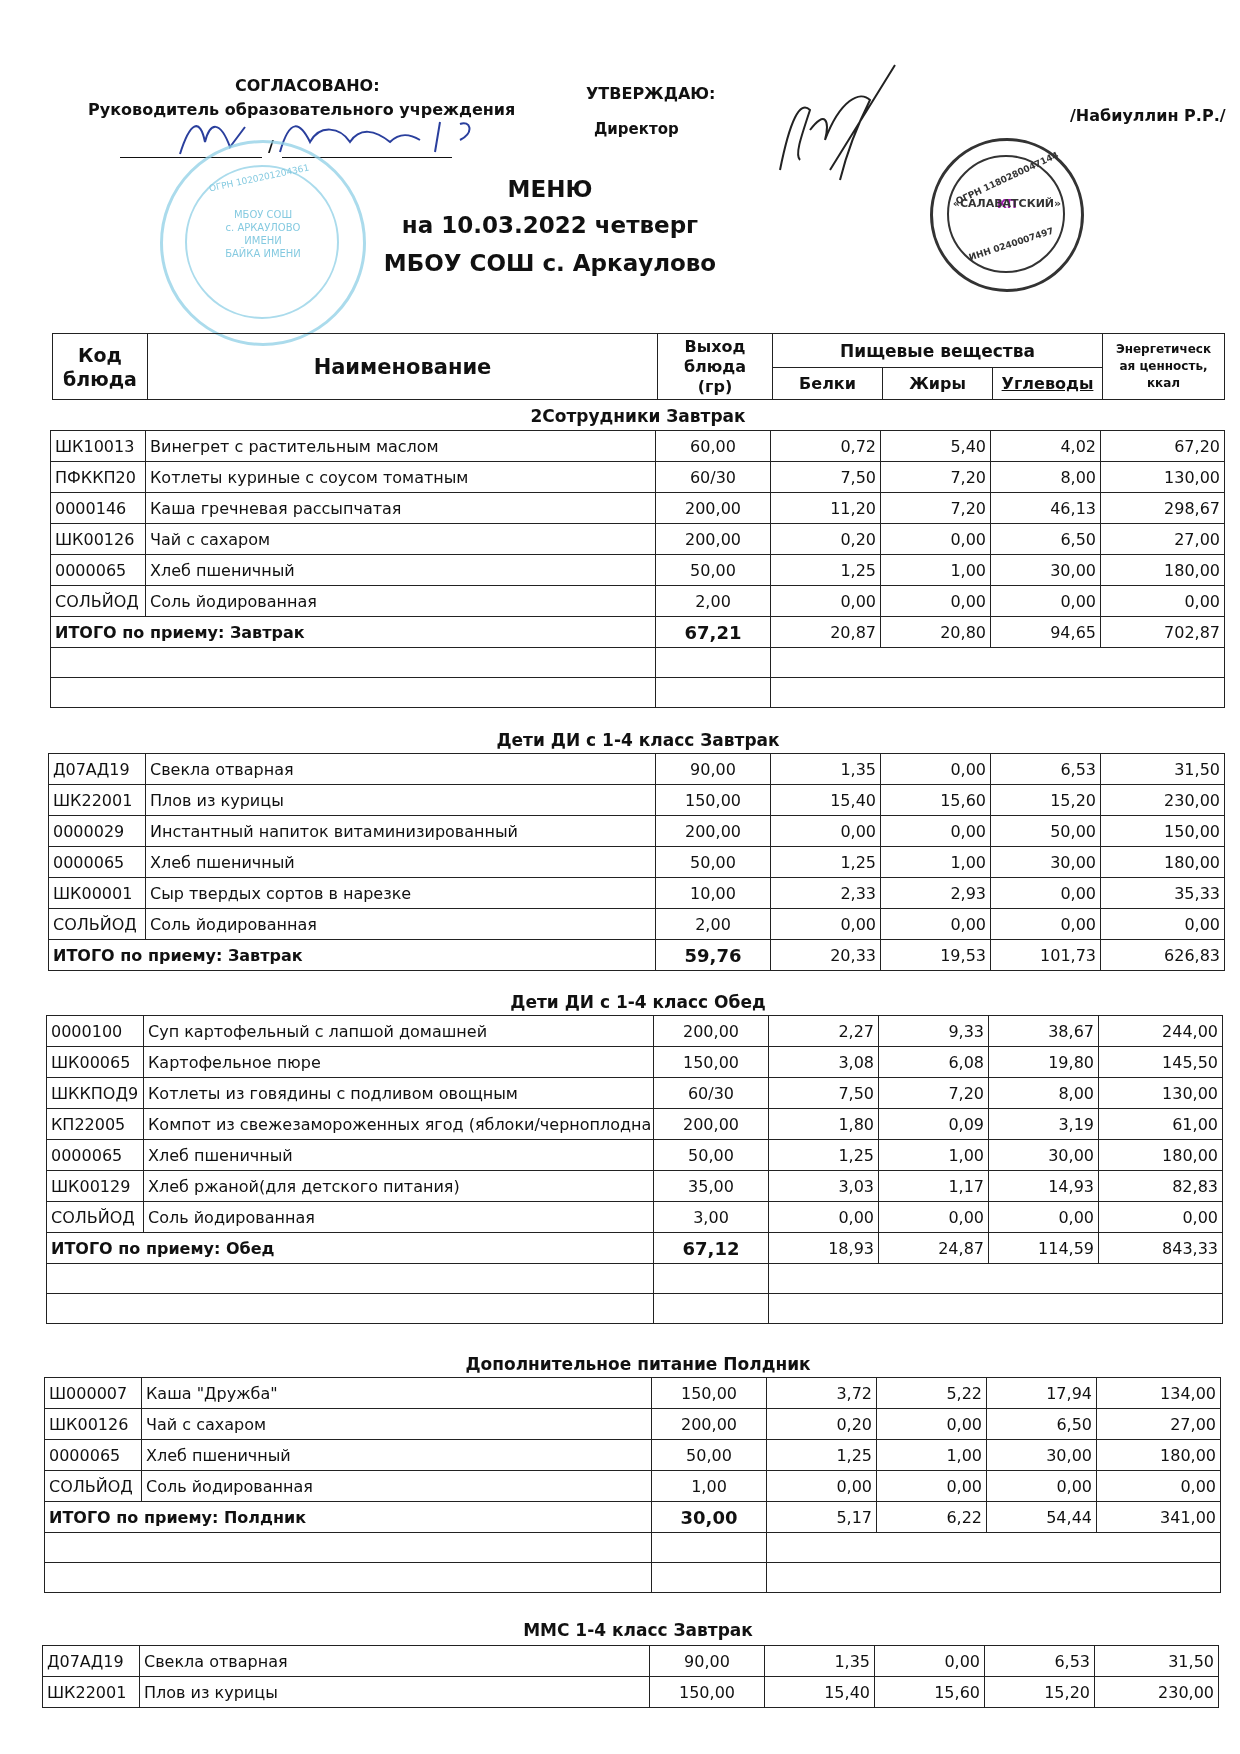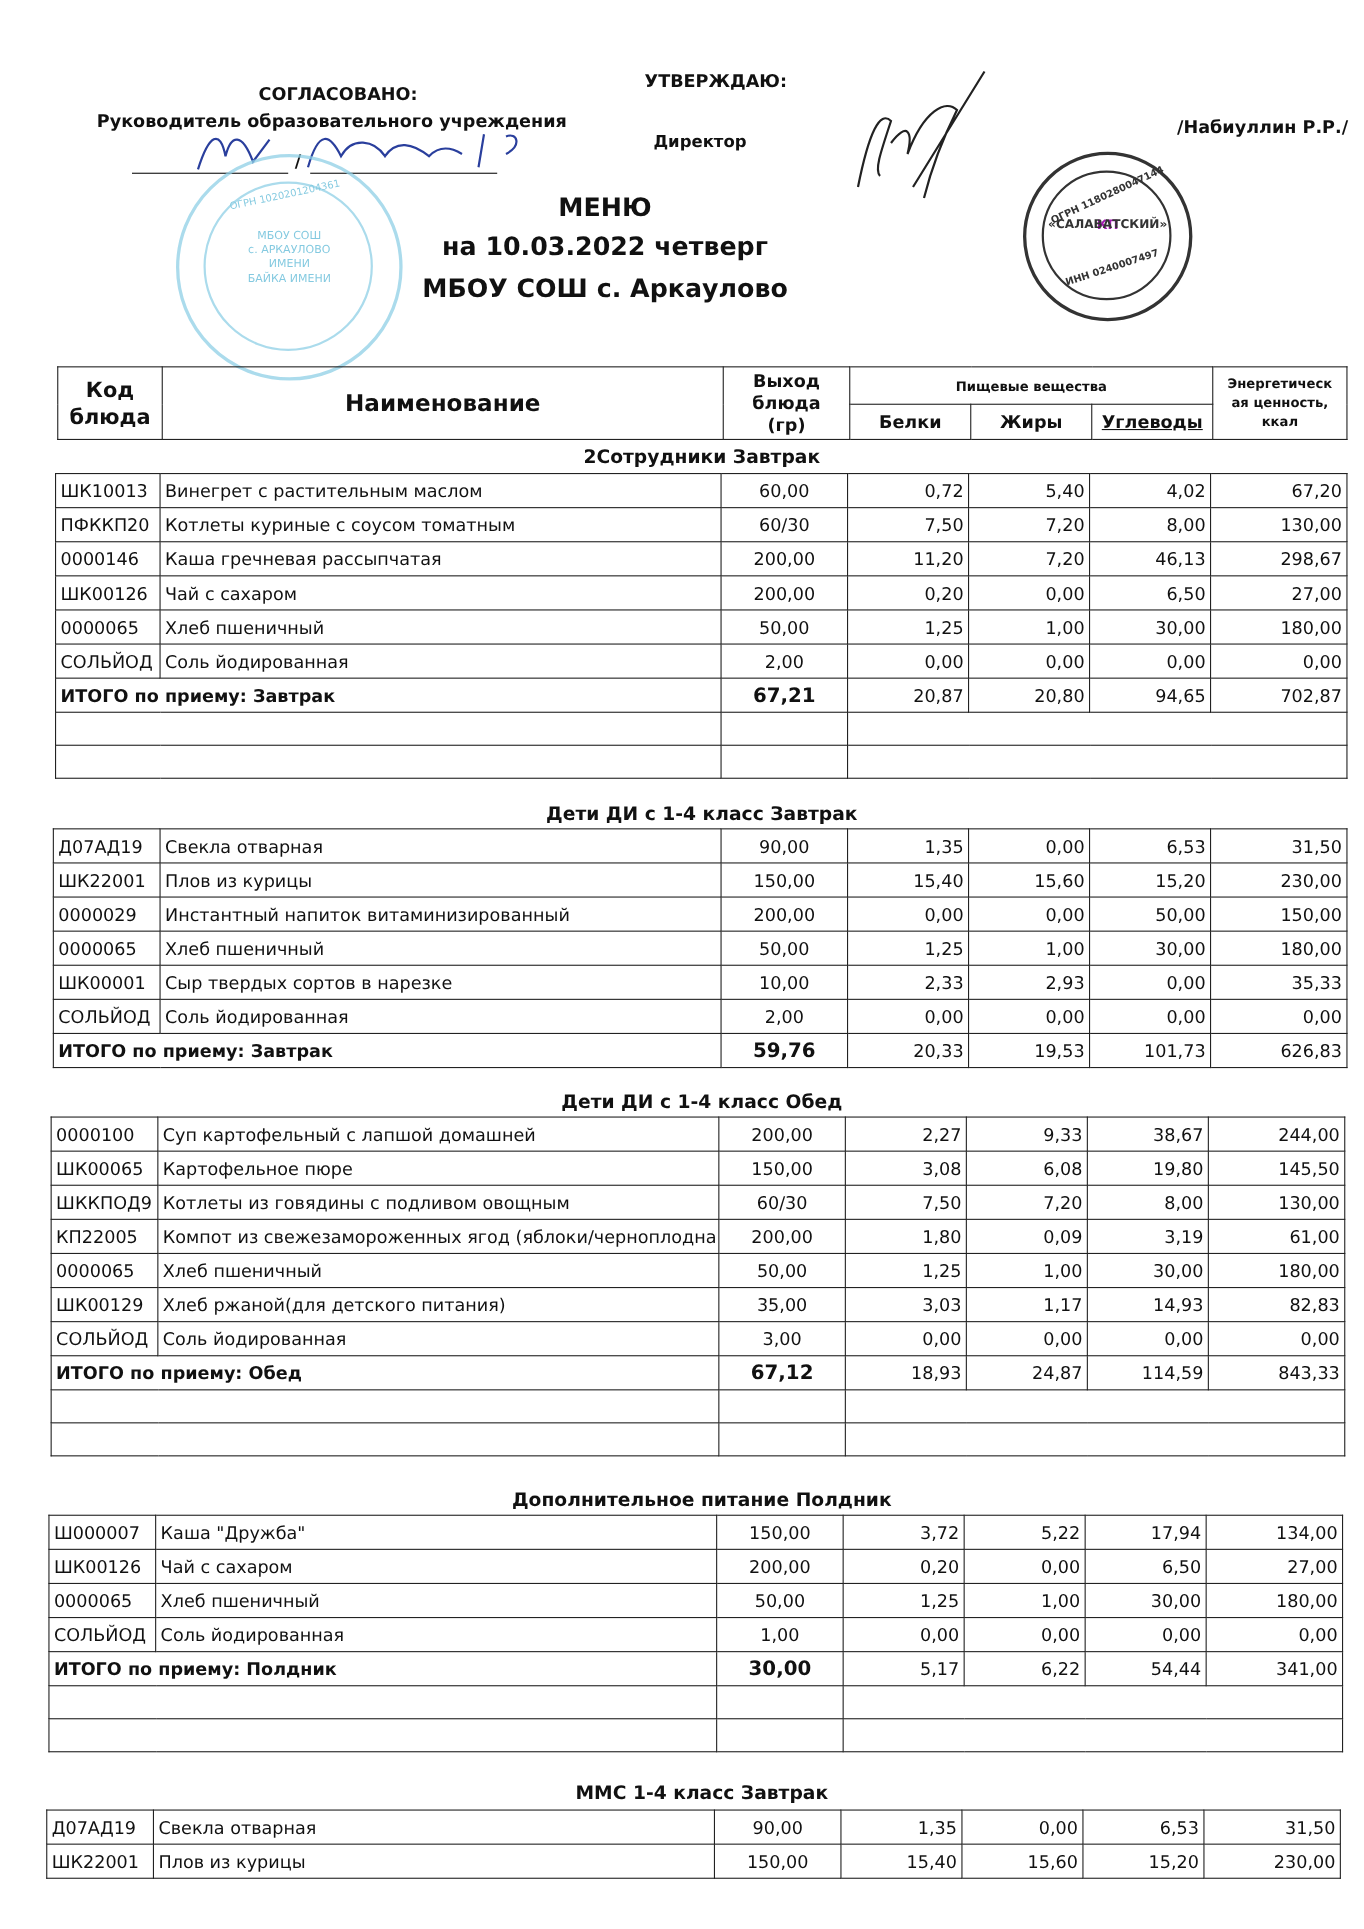--- a/index.html
+++ b/index.html
@@ -28,21 +28,21 @@
 
 <div class="abs hdr-text" style="left:235px; top:76px;">СОГЛАСОВАНО:</div>
 <div class="abs hdr-text" style="left:88px; top:100px;">Руководитель образовательного учреждения</div>
 <div class="abs sig-line" style="left:120px; top:157px; width:142px;"></div>
 <div class="abs hdr-text" style="left:268px; top:137px;">/</div>
 <div class="abs sig-line" style="left:282px; top:157px; width:170px;"></div>
 <svg class="abs" style="left:160px; top:112px;" width="330" height="50" viewBox="0 0 330 50">
   <path d="M20 42 C30 10, 40 5, 45 30 C50 10, 60 8, 70 35 L85 15 M120 40 C130 5, 140 10, 150 30 C160 12, 180 15, 190 30 C200 15, 215 18, 230 30 C240 20, 250 22, 260 28 M280 10 L275 40 M300 12 C310 8, 315 20, 300 28" fill="none" stroke="#2a3f9d" stroke-width="2"></path>
 </svg>
 
-<div class="abs hdr-text" style="left:586px; top:64px;">УТВЕРЖДАЮ:</div>
+<div class="abs hdr-text" style="left:586px; top:84px;">УТВЕРЖДАЮ:</div>
 <div class="abs" style="left:594px; top:120px; font-size:15px; font-weight:bold;">Директор</div>
 <svg class="abs" style="left:770px; top:60px;" width="140" height="140" viewBox="0 0 140 140">
   <path d="M10 110 C20 60, 30 40, 40 50 C30 80, 25 95, 30 100 M40 70 C55 50, 60 60, 55 80 C70 40, 90 30, 100 40 C85 70, 75 100, 70 120 M60 110 L125 5" fill="none" stroke="#222" stroke-width="2"></path>
 </svg>
 <div class="abs hdr-text" style="left:1070px; top:106px;">/Набиуллин Р.Р./</div>
 
 <div class="abs stamp" style="left:160px; top:140px; width:200px; height:200px; border:3px solid #8fd0e6; opacity:0.75;">
   <div class="abs stamp" style="left:22px; top:22px; width:150px; height:150px; border:2px solid #8fd0e6;"></div>
   <div class="abs" style="left:55px; top:65px; width:90px; text-align:center; color:#5bb8d6; font-size:10px; line-height:13px;">
     <div>МБОУ СОШ</div>
@@ -80,21 +80,21 @@
     <td rowspan="2" style="font-size:19px; line-height:24px;">
       <div>Код</div>
           <div>блюда</div>
     </td>
     <td rowspan="2" style="font-size:21px;">Наименование</td>
     <td rowspan="2" style="font-size:16px; line-height:20px;">
       <div>Выход</div>
           <div>блюда</div>
           <div>(гр)</div>
     </td>
-    <td colspan="3" style="font-size:12px;">Пищевые вещества</td>
+    <td colspan="3" style="font-size:17px;">Пищевые вещества</td>
     <td rowspan="2" style="font-size:12px; line-height:17px;">
       <div>Энергетическ</div>
           <div>ая ценность,</div>
           <div>ккал</div>
     </td>
   </tr>
   <tr style="height:32px;">
     <td style="font-size:16px;">Белки</td>
     <td style="font-size:16px;">Жиры</td>
     <td style="font-size:16px;text-decoration:underline;">Углеводы</td>

